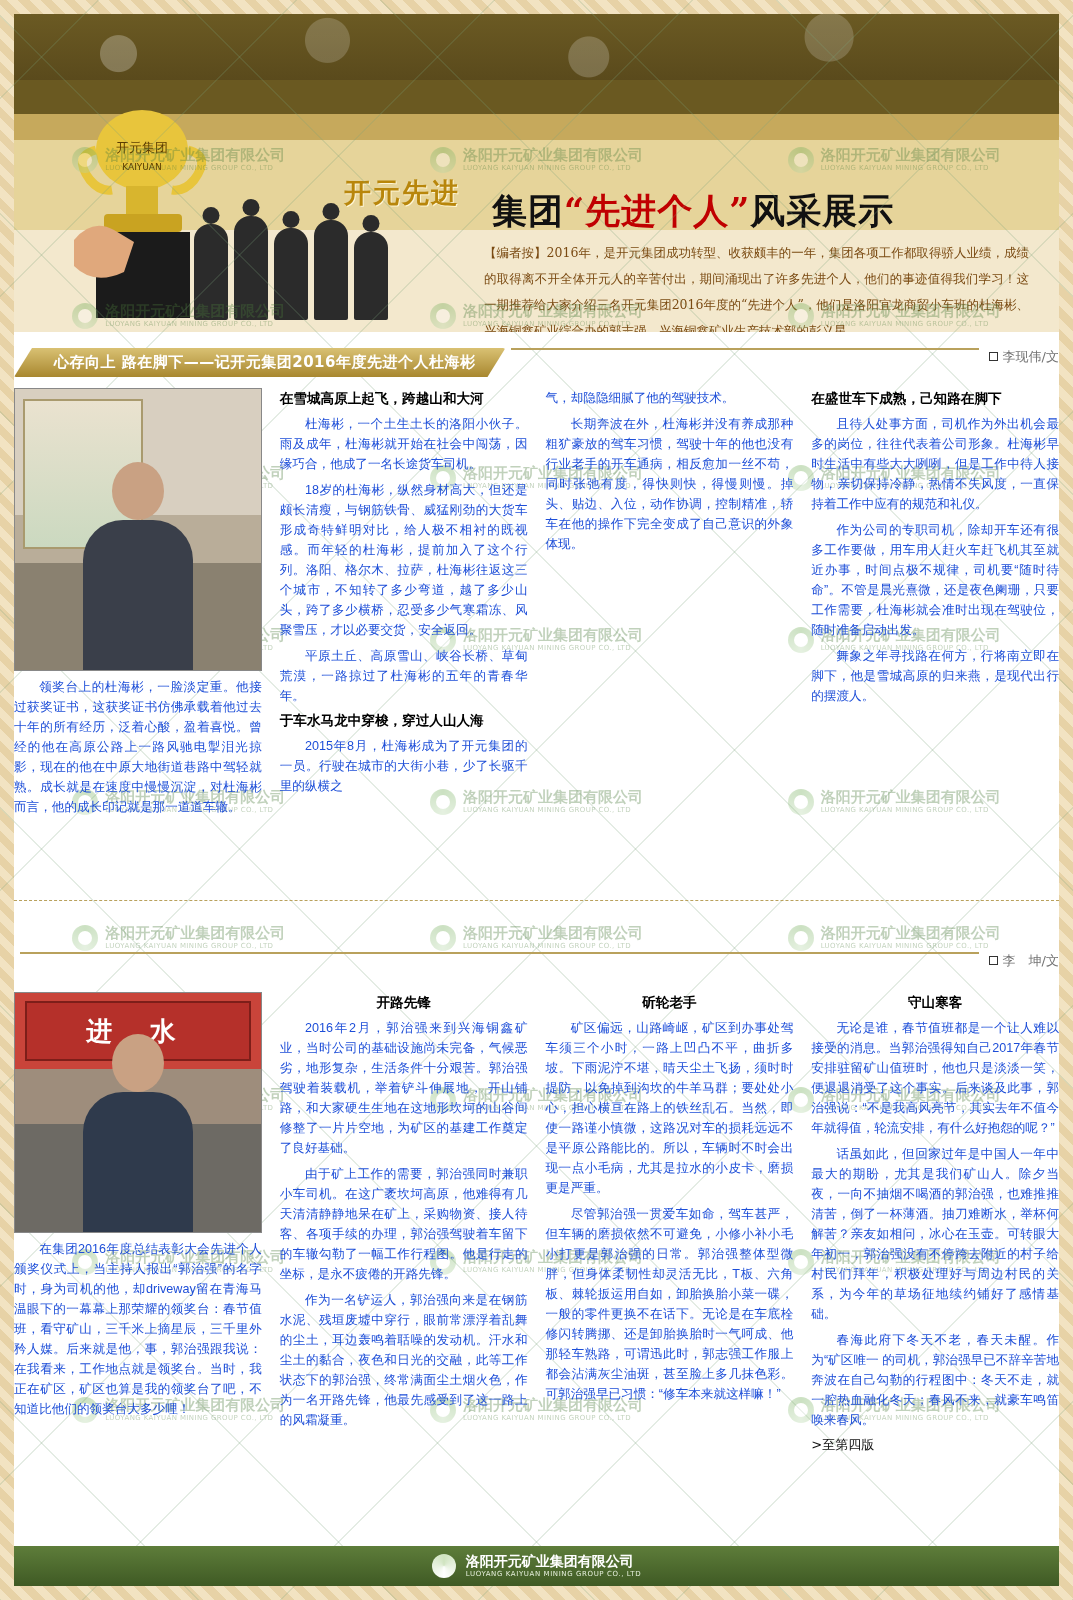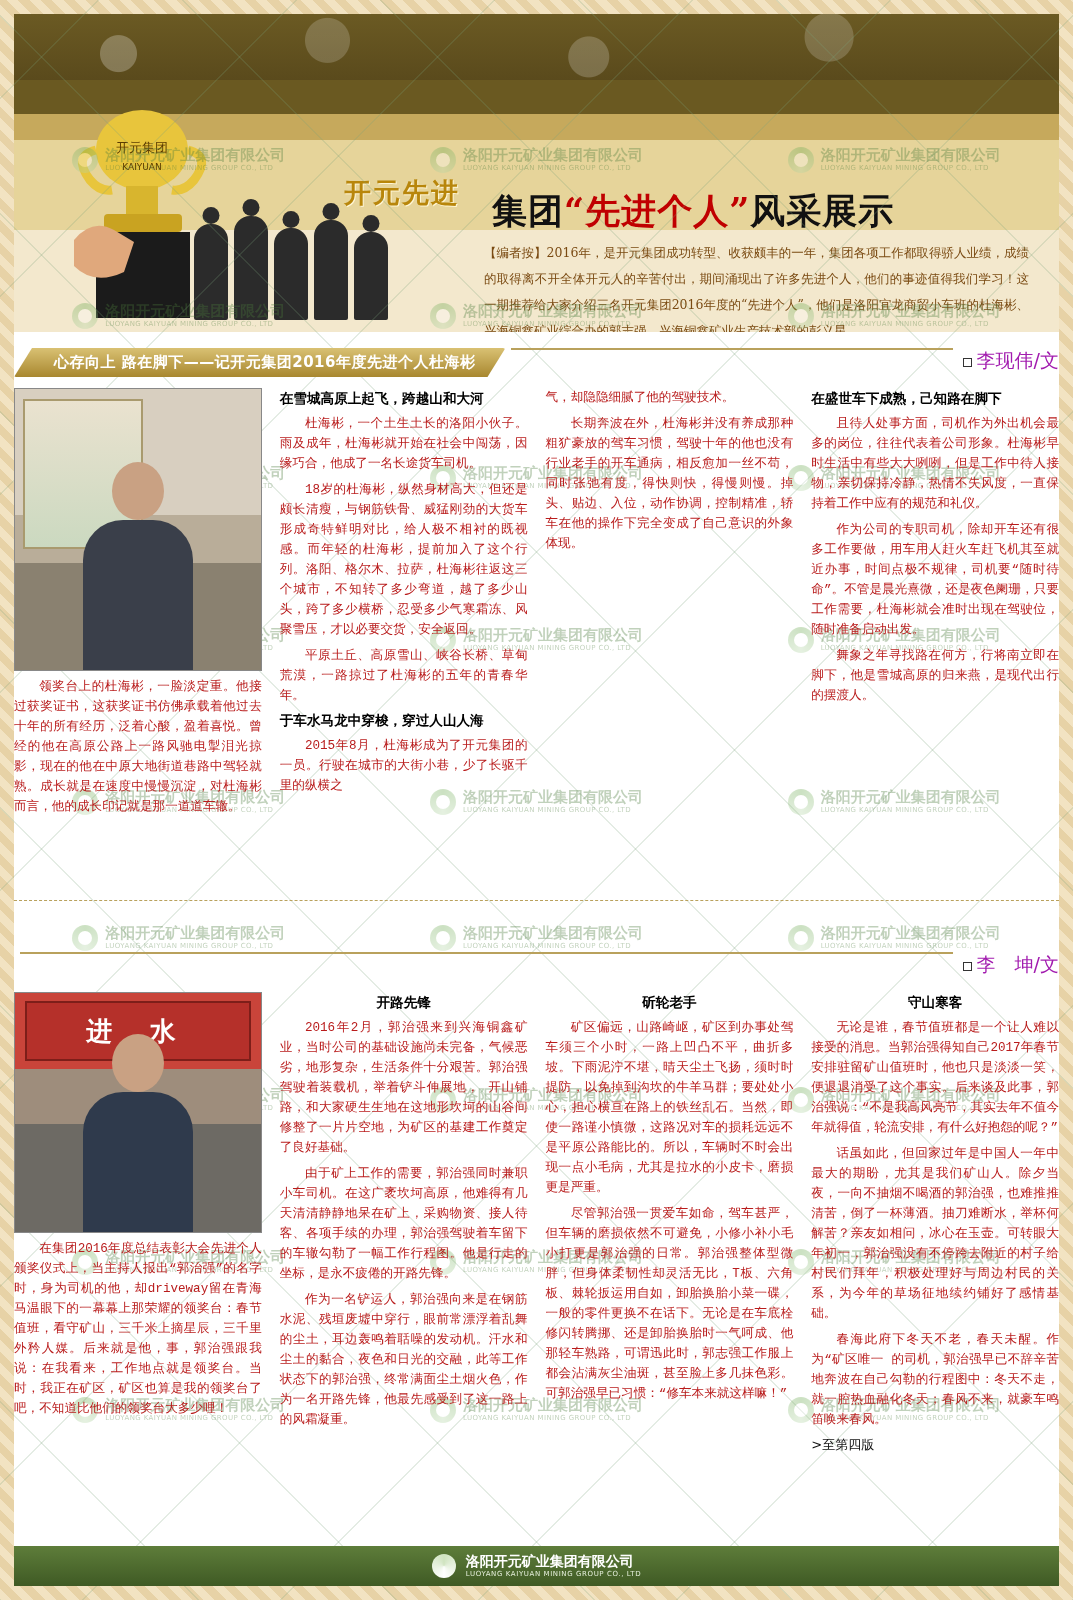--- a/index.html
+++ b/index.html
@@ -104,35 +104,35 @@
     display:flex; align-items:flex-start;
   }
   .sec-title .bar{
     background:linear-gradient(180deg,#d9c173,#a8872f);
     color:#fff; font-weight:bold; font-size:15px;
     padding:5px 30px 5px 40px; border-radius:2px;
     clip-path:polygon(18px 0,100% 0,calc(100% - 18px) 100%,0 100%);
     letter-spacing:.5px;
   }
   .sec-line{ flex:1; height:2px; background:#b9a15c; margin-left:6px; }
-  .byline{ font-size:19px; color:#a21caf; white-space:nowrap; margin-left:10px; }
+  .byline{ font-size:13px; color:#737373; white-space:nowrap; margin-left:10px; }
   .byline .box{
     display:inline-block;width:9px;height:9px;border:1px solid #333;margin-right:5px;
   }
   .divider-dashed{
     border-top:1px dashed #b9a15c; height:0; margin:0;
   }
   
   .cols{ display:flex; gap:18px; }
   .col{ flex:1; }
   .col p{
     margin:0 0 6px 0;
-    font-size:12.6px; line-height:20px; color:#b91c1c;
+    font-size:12.6px; line-height:20px; color:#1d4ed8;
     text-align:justify; text-indent:2em;
-    font-family:Liberation Mono, monospace;
+    font-family:Liberation Sans, sans-serif;
   }
   .sub-h{
     font-size:13.6px; font-weight:bold; color:#000; text-indent:0;
     margin:2px 0 6px 0; text-align:center;
     font-family:"DejaVu Serif", serif;
   }
   .sub-h.left{ text-align:left; text-indent:0; }
   .photo{
     width:100%; height:auto; position:relative; margin-bottom:6px;
     border:1px solid #888;

